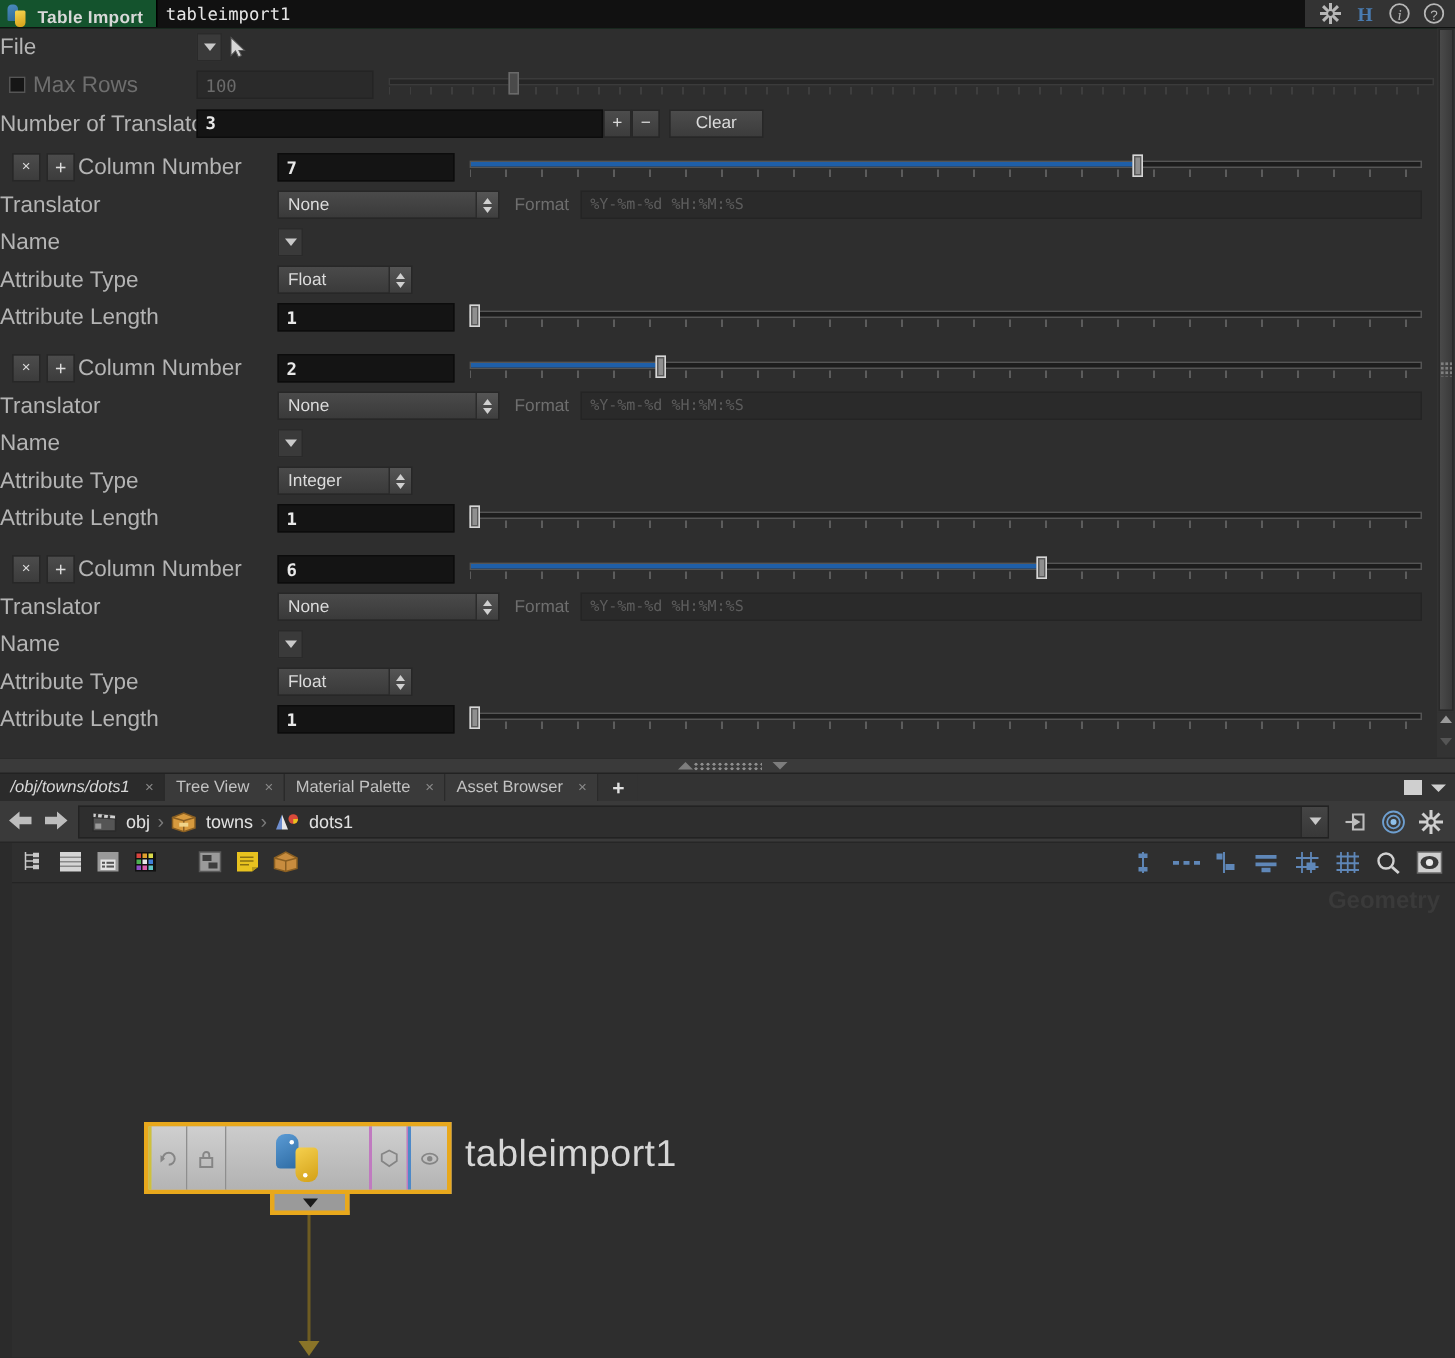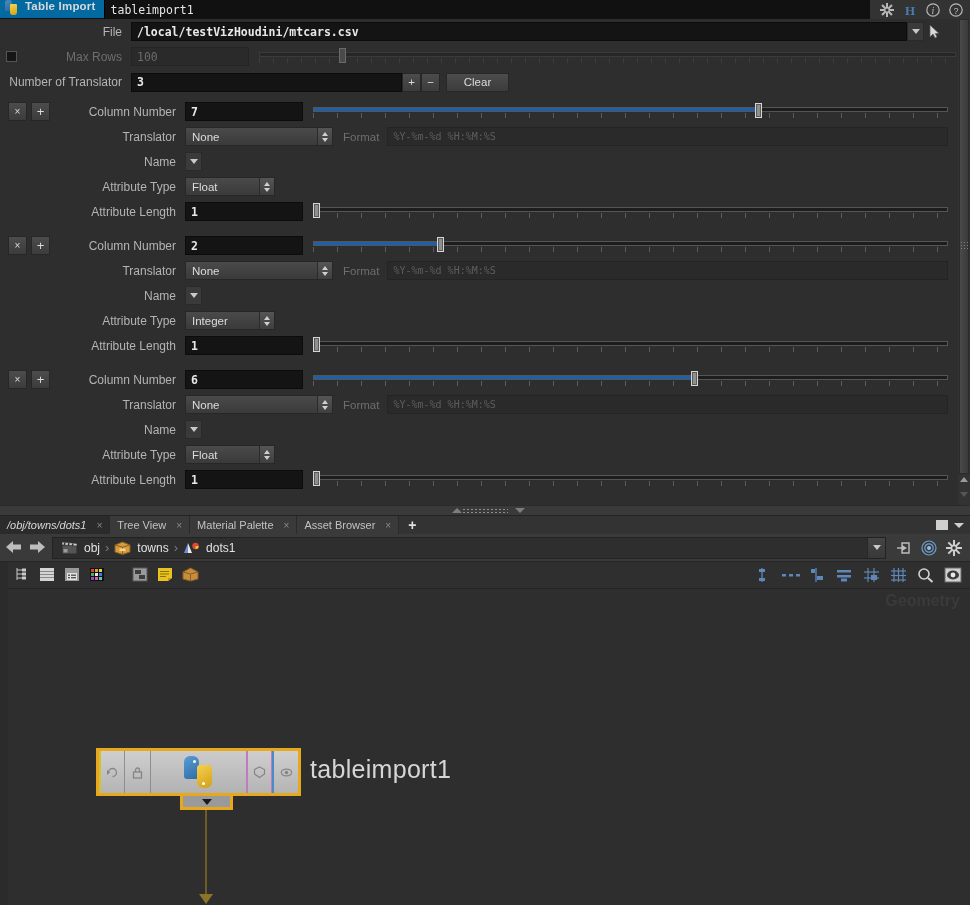--- a/index.html
+++ b/index.html
@@ -11,40 +11,40 @@
     color:#c8c8c8;
     -webkit-font-smoothing:antialiased;
   }
   .app{ width:970px; height:905px; position:relative; }
 
   
   .param-pane{ position:absolute; left:0; top:0; width:970px; height:505px; background:#2e2e2e; }
 
   
   .node-header{
-    height:19px; background:#0369a1; display:flex; align-items:flex-start;
+    height:19px; background:#14532d; display:flex; align-items:flex-end;
     border-bottom:1px solid #111;
   }
   .py-ico{ width:16px; height:15px; margin:0 3px 0 4px; position:relative; flex:0 0 auto;}
   .py-ico .pb{ position:absolute; width:7px; height:11px; border-radius:3px 3px 1px 1px; }
   .py-ico .pb1{ background:linear-gradient(160deg,#4b8bbe,#2f6a96); left:1px; top:0px; }
   .py-ico .pb2{ background:linear-gradient(160deg,#f7d552,#d4a017); left:6px; top:4px; border-radius:1px 1px 3px 3px;}
   .node-type{ font-weight:bold; color:#d8d8d8; padding:0 8px 0 2px; font-size:11.5px; letter-spacing:.2px;}
   .node-name-box{
     flex:1; height:19px; background:#111; color:#e6e6e6;
     font-family:"DejaVu Sans Mono", monospace; font-size:11.5px;
     display:flex; align-items:center; padding-left:6px; border-left:1px solid #000;
   }
   .hdr-icons{ display:flex; align-items:center; gap:9px; padding:0 7px 0 10px; background:#333;
               height:19px; }
   .hdr-ico{ width:14px; height:14px; position:relative; opacity:.85; }
 
   
   .prow{ display:flex; align-items:center; height:25px; }
-  .lbl{ color:#b4b4b4; text-align:right; padding-right:9px; font-size:12px; white-space:nowrap; }
+  .lbl{ color:#b4b4b4; padding-right:9px; font-size:15px; white-space:nowrap; }
   .lbl.dim{ color:#6e6e6e; }
 
   .tfield{
     background:#141414; border:1px solid #0c0c0c; height:19px; color:#e8e8e8;
     font-family:"DejaVu Sans Mono", monospace; font-size:11.5px; font-weight:bold;
     display:flex; align-items:center; padding-left:5px; overflow:hidden; white-space:nowrap;
   }
   .tfield.dis{ background:#2a2a2a; border-color:#242424; color:#6b6b6b; font-weight:normal;}
 
   .drop-btn{
@@ -220,21 +220,20 @@
           <svg width="14" height="14" viewBox="0 0 14 14">
               <circle cx="7" cy="7" r="6.2" fill="none" stroke="#cfcfcf" stroke-width="1.2"></circle>
               <text x="7" y="11" font-size="9" fill="#cfcfcf" text-anchor="middle" font-family="Liberation Sans, sans-serif">?</text>
             </svg>
         </div>
       </div>
     </div>
 
     <div class="prow" style="height:25px;">
       <div class="lbl" style="width:131px;">File</div>
-      <div class="tfield" style="width:776px;">/local/testVizHoudini/mtcars.csv</div>
       <div class="drop-btn">
           <div class="tri-d"></div>
         </div>
       <div style="width:22px;display:flex;align-items:center;justify-content:center;">
         <svg width="14" height="15" viewBox="0 0 14 15">
             <path d="M2 1 L2 13 L5 10 L7 14 L9 13 L7.3 9.6 L11 9.5 Z" fill="#d8d8d8" stroke="#555" stroke-width=".7"></path>
           </svg>
       </div>
     </div>
 

